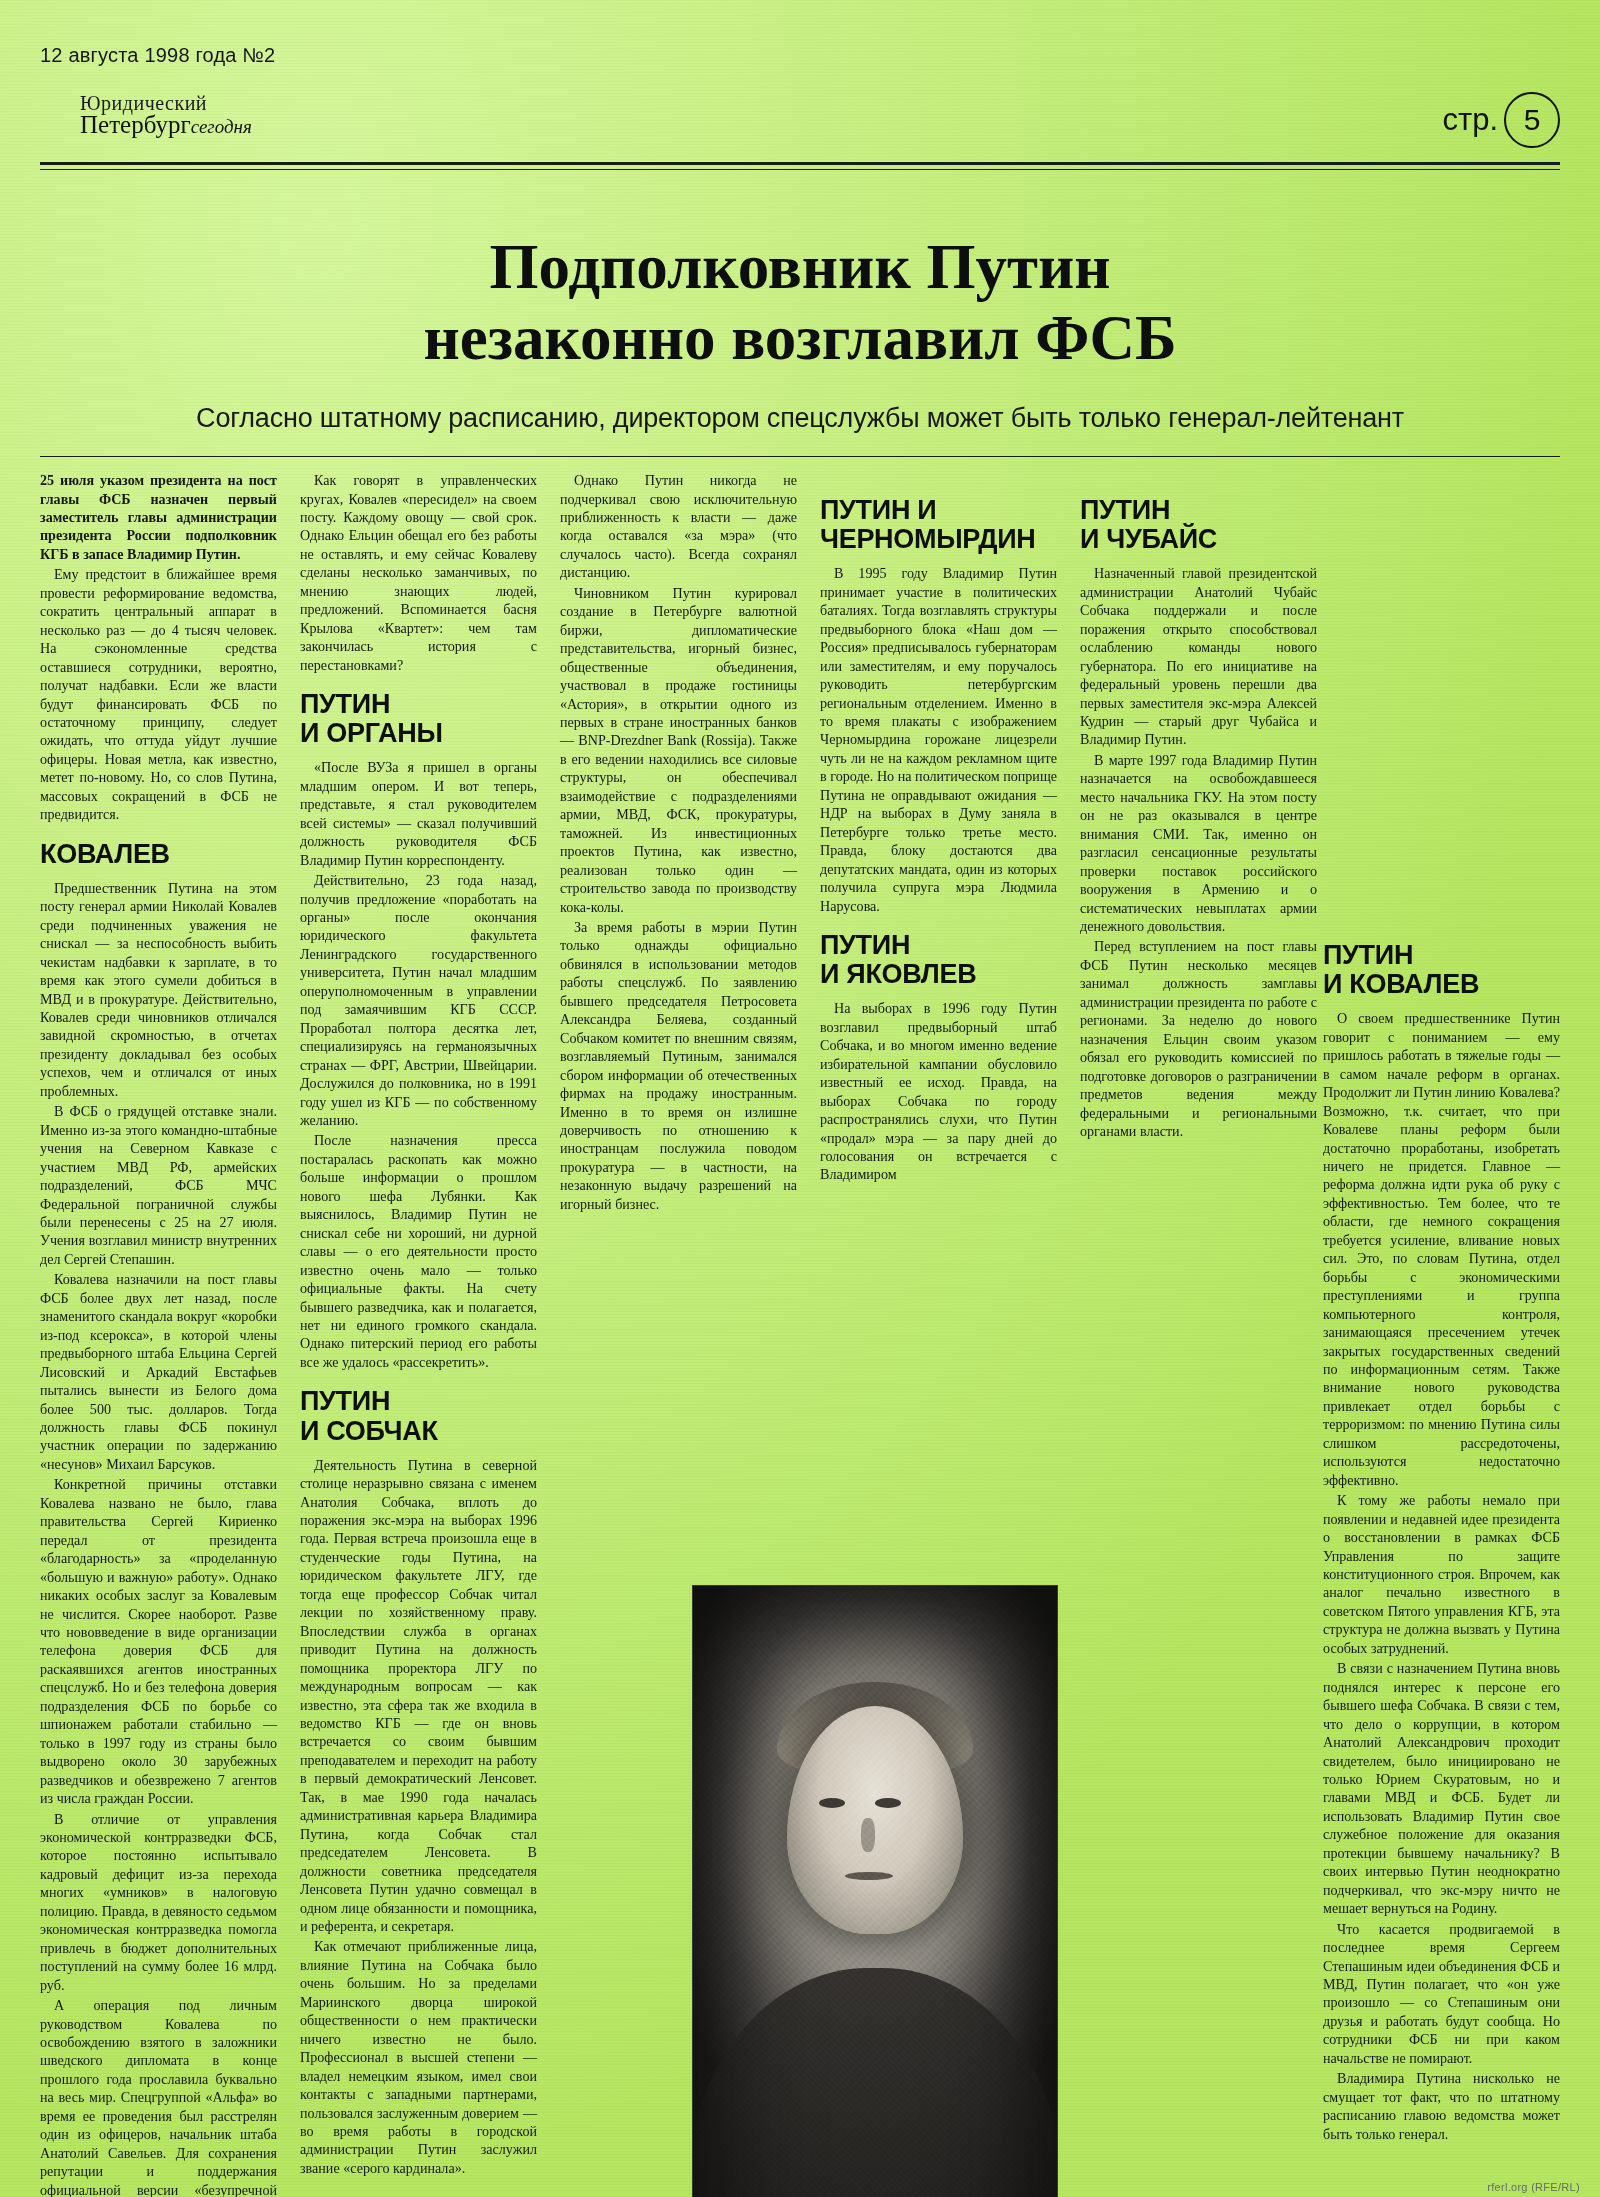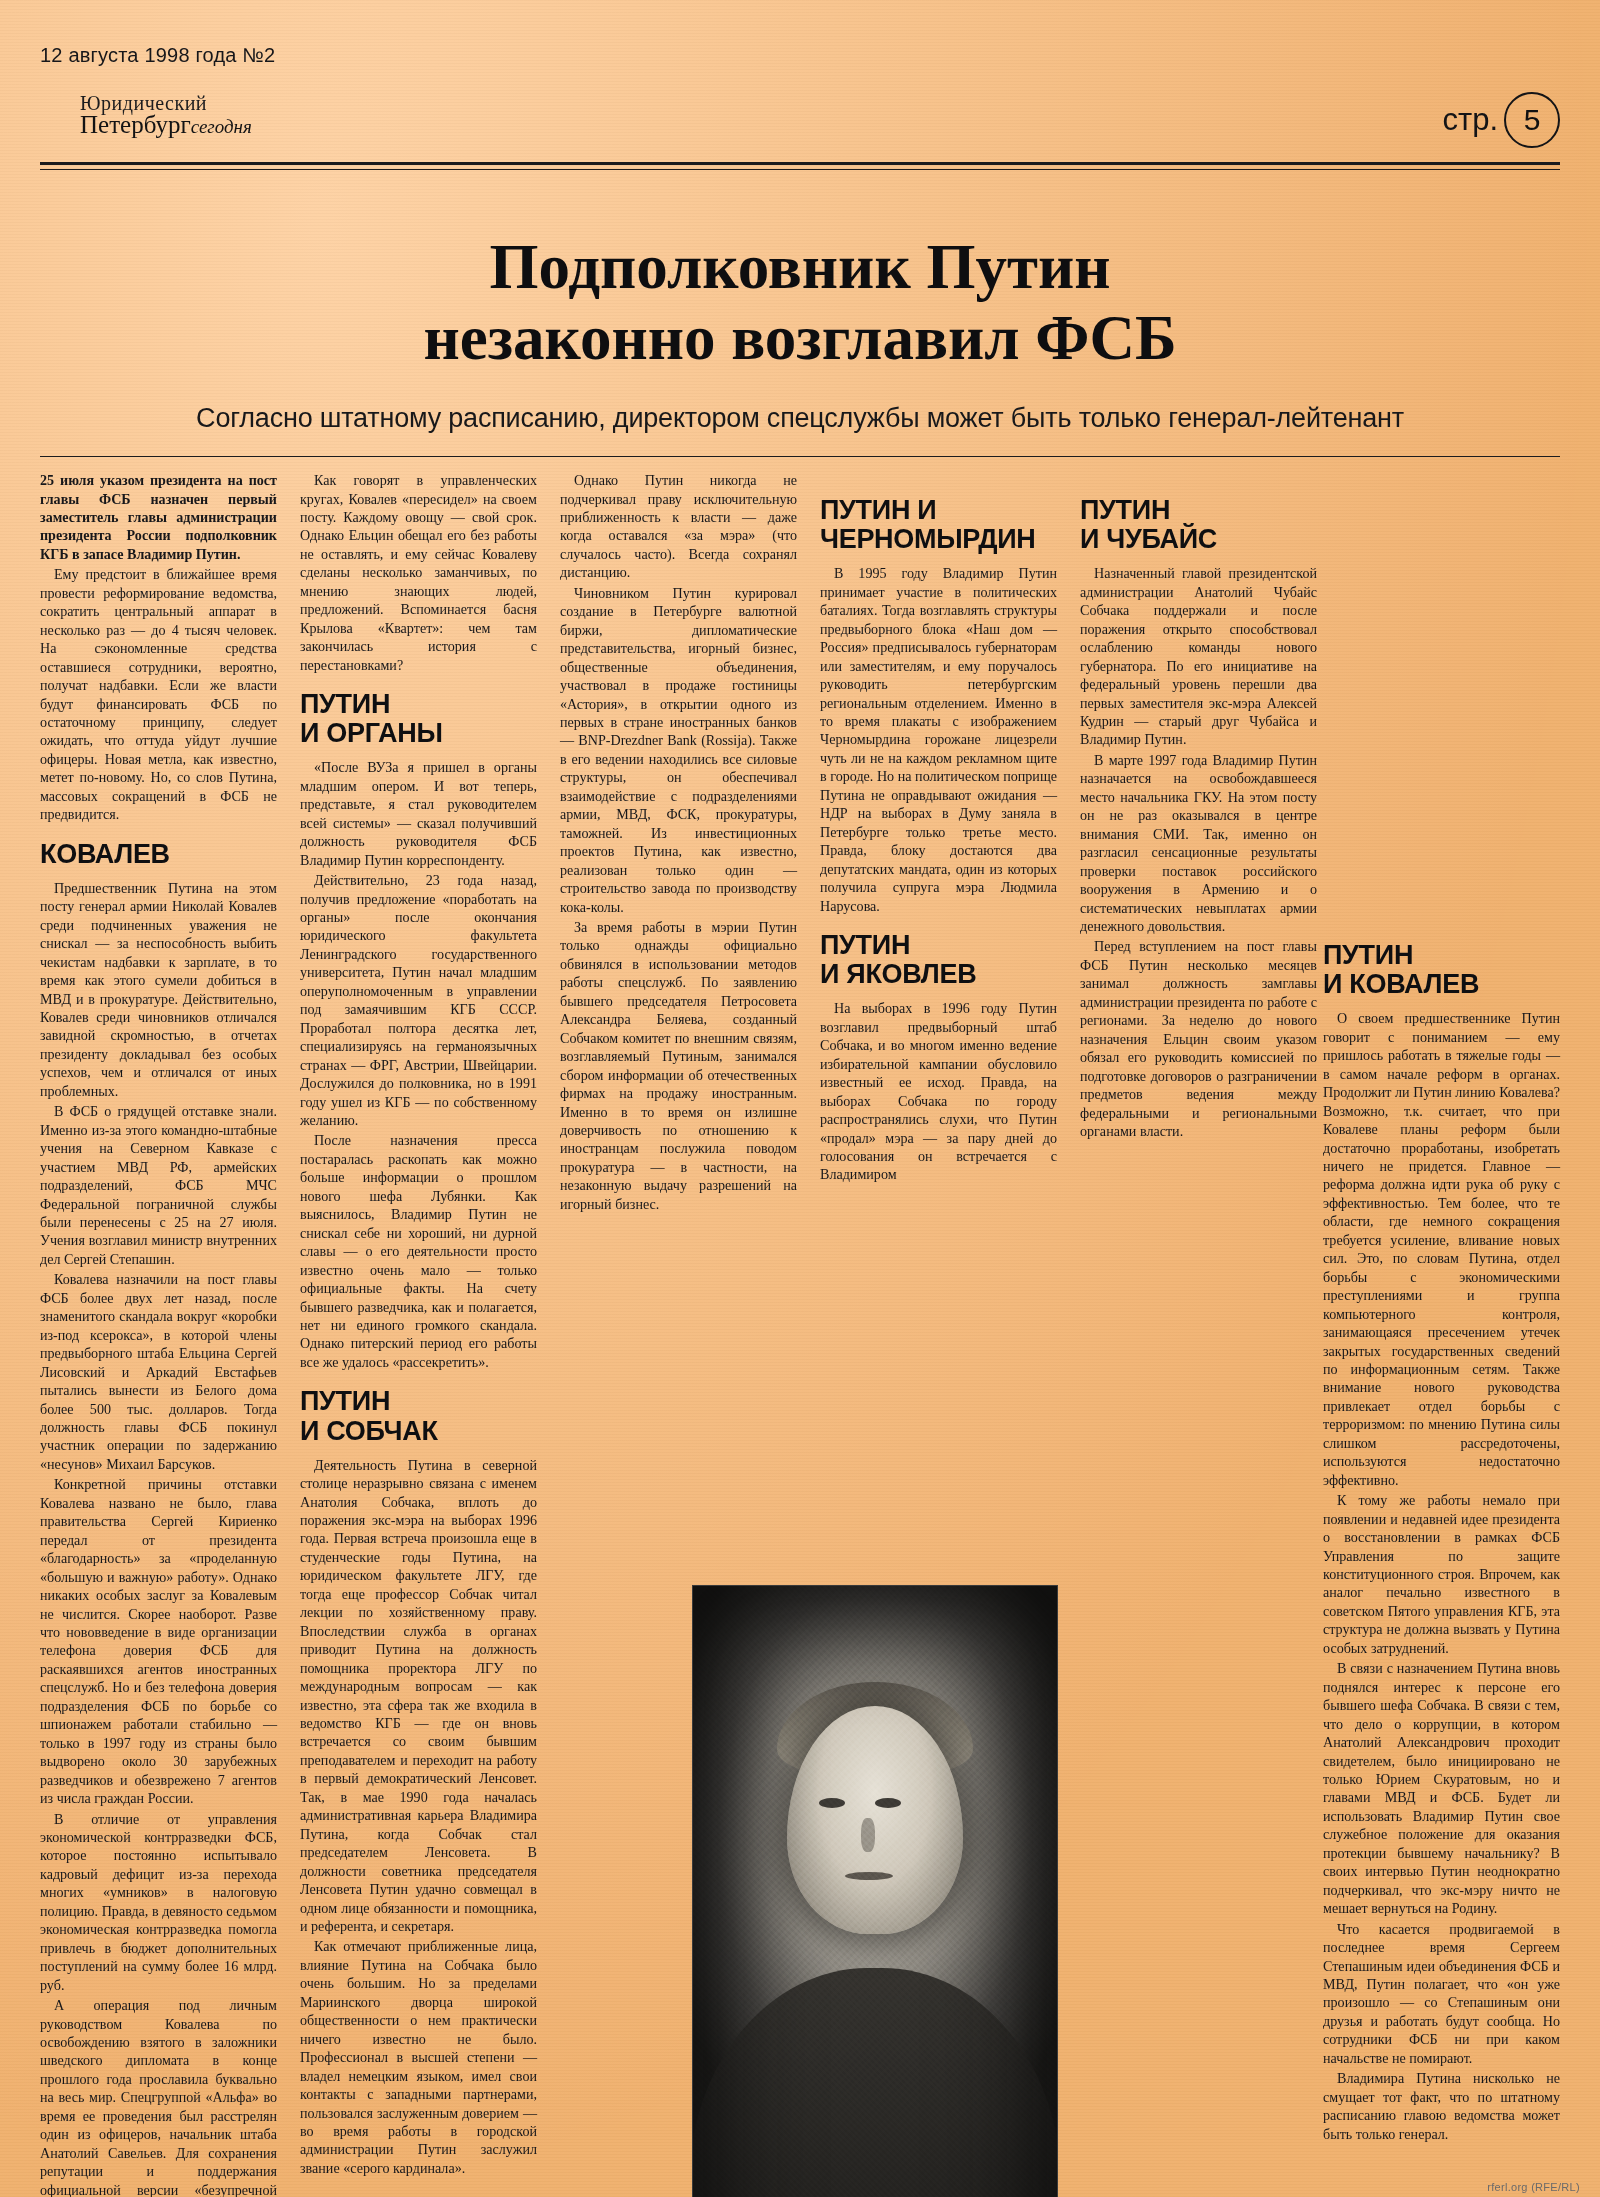--- a/index.html
+++ b/index.html
@@ -1,19 +1,19 @@
 <!DOCTYPE html>
 <html><head>
 <meta charset="utf-8">
 <style>
   html,body{margin:0;padding:0;background:#b9b7b2;}
   body{font-family:"Liberation Serif", serif;}
   .page{
     width:1600px;height:2197px;position:relative;
-    background:#fdba74;
+    background:#bef264;
     overflow:hidden;
   }
   
   .page:before{
     content:"";position:absolute;inset:0;
     background:
       repeating-linear-gradient(0deg, rgba(0,0,0,0.018) 0px, rgba(0,0,0,0.018) 1px, rgba(255,255,255,0.02) 1px, rgba(255,255,255,0.02) 3px),
       radial-gradient(ellipse at 20% 10%, rgba(255,255,255,0.35), rgba(0,0,0,0.05) 70%);
     pointer-events:none;
   }
@@ -186,21 +186,21 @@
         <p>Действительно, 23 года назад, получив предложение «поработать на органы» после окончания юридического факультета Ленинградского государственного университета, Путин начал младшим оперуполномоченным в управлении под замаячившим КГБ СССР. Проработал полтора десятка лет, специализируясь на германоязычных странах — ФРГ, Австрии, Швейцарии. Дослужился до полковника, но в 1991 году ушел из КГБ — по собственному желанию.</p>
         <p>После назначения пресса постаралась раскопать как можно больше информации о прошлом нового шефа Лубянки. Как выяснилось, Владимир Путин не снискал себе ни хороший, ни дурной славы — о его деятельности просто известно очень мало — только официальные факты. На счету бывшего разведчика, как и полагается, нет ни единого громкого скандала. Однако питерский период его работы все же удалось «рассекретить».</p>
         <div class="subtitle" style="white-space:pre-line">ПУТИН
 И СОБЧАК</div>
         <p>Деятельность Путина в северной столице неразрывно связана с именем Анатолия Собчака, вплоть до поражения экс-мэра на выборах 1996 года. Первая встреча произошла еще в студенческие годы Путина, на юридическом факультете ЛГУ, где тогда еще профессор Собчак читал лекции по хозяйственному праву. Впоследствии служба в органах приводит Путина на должность помощника проректора ЛГУ по международным вопросам — как известно, эта сфера так же входила в ведомство КГБ — где он вновь встречается со своим бывшим преподавателем и переходит на работу в первый демократический Ленсовет. Так, в мае 1990 года началась административная карьера Владимира Путина, когда Собчак стал председателем Ленсовета. В должности советника председателя Ленсовета Путин удачно совмещал в одном лице обязанности и помощника, и референта, и секретаря.</p>
         <p>Как отмечают приближенные лица, влияние Путина на Собчака было очень большим. Но за пределами Мариинского дворца широкой общественности о нем практически ничего известно не было. Профессионал в высшей степени — владел немецким языком, имел свои контакты с западными партнерами, пользовался заслуженным доверием — во время работы в городской администрации Путин заслужил звание «серого кардинала».</p>
 
       </div>
 
       <div class="col c3">
-        <p>Однако Путин никогда не подчеркивал праву исключительную приближенность к власти — даже когда оставался «за мэра» (что случалось часто). Всегда сохранял дистанцию.</p>
+        <p>Однако Путин никогда не подчеркивал свою исключительную приближенность к власти — даже когда оставался «за мэра» (что случалось часто). Всегда сохранял дистанцию.</p>
         <p>Чиновником Путин курировал создание в Петербурге валютной биржи, дипломатические представительства, игорный бизнес, общественные объединения, участвовал в продаже гостиницы «Астория», в открытии одного из первых в стране иностранных банков — BNP-Drezdner Bank (Rossija). Также в его ведении находились все силовые структуры, он обеспечивал взаимодействие с подразделениями армии, МВД, ФСК, прокуратуры, таможней. Из инвестиционных проектов Путина, как известно, реализован только один — строительство завода по производству кока-колы.</p>
         <p>За время работы в мэрии Путин только однажды официально обвинялся в использовании методов работы спецслужб. По заявлению бывшего председателя Петросовета Александра Беляева, созданный Собчаком комитет по внешним связям, возглавляемый Путиным, занимался сбором информации об отечественных фирмах на продажу иностранным. Именно в то время он излишне доверчивость по отношению к иностранцам послужила поводом прокуратура — в частности, на незаконную выдачу разрешений на игорный бизнес.</p>
         <p></p>
       </div>
 
       <div class="col c4">
         <div class="subtitle first" style="white-space:pre-line">ПУТИН И
 ЧЕРНОМЫРДИН</div>
         <p>В 1995 году Владимир Путин принимает участие в политических баталиях. Тогда возглавлять структуры предвыборного блока «Наш дом — Россия» предписывалось губернаторам или заместителям, и ему поручалось руководить петербургским региональным отделением. Именно в то время плакаты с изображением Черномырдина горожане лицезрели чуть ли не на каждом рекламном щите в городе. Но на политическом поприще Путина не оправдывают ожидания — НДР на выборах в Думу заняла в Петербурге только третье место. Правда, блоку достаются два депутатских мандата, один из которых получила супруга мэра Людмила Нарусова.</p>
         <div class="subtitle" style="white-space:pre-line">ПУТИН

